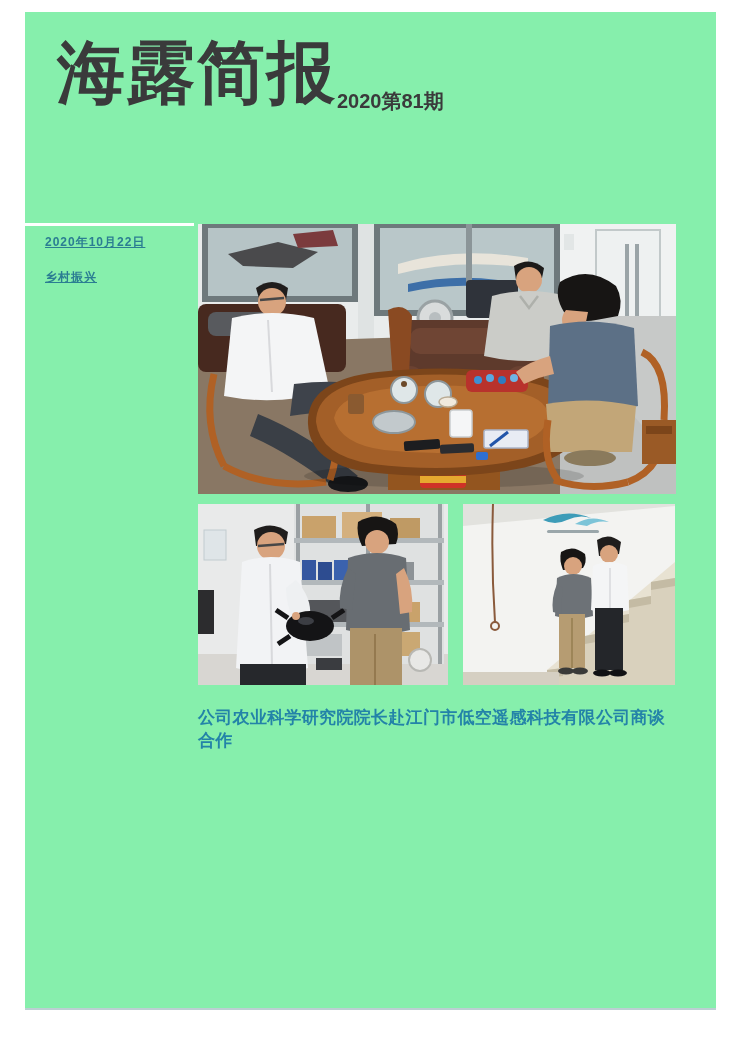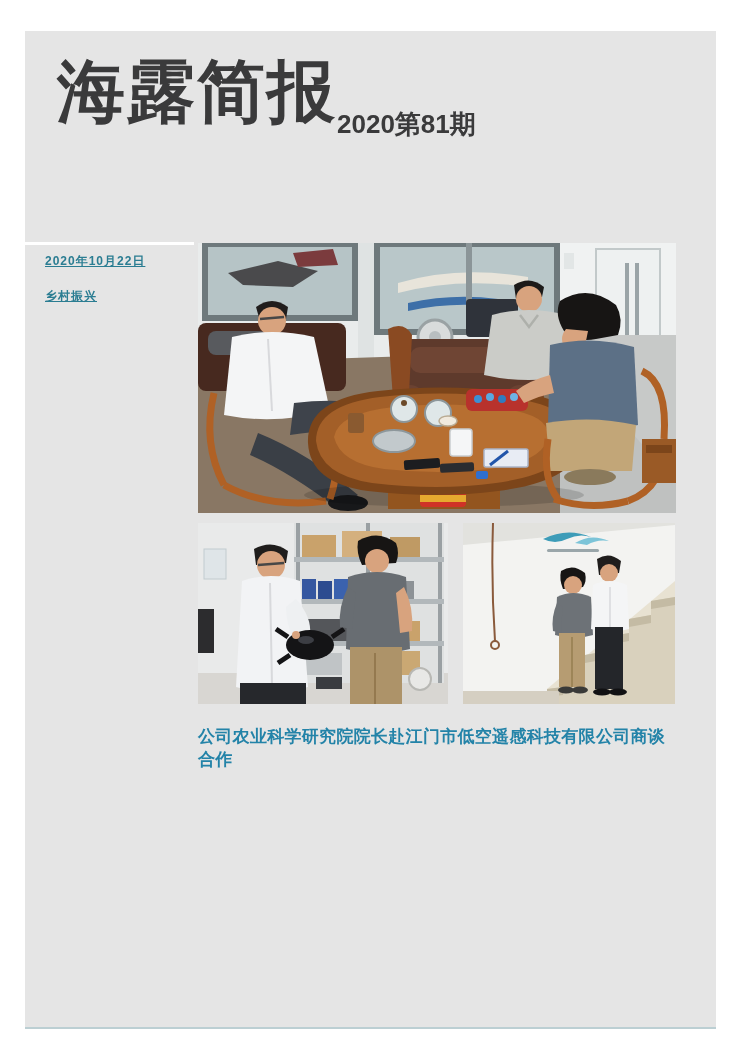--- a/index.html
+++ b/index.html
@@ -3,33 +3,33 @@
 <meta charset="utf-8">
 <style>
   * { margin: 0; padding: 0; box-sizing: border-box; }
   html, body { background: #ffffff; }
   body {
     width: 740px; height: 1047px;
     position: relative; overflow: hidden;
     font-family: "Liberation Sans", "DejaVu Sans", sans-serif;
   }
   .paper {
-    position: absolute; left: 25px; top: 31px;
+    position: absolute; left: 25px; top: 12px;
     width: 691px; height: 998px;
-    background: #e5e5e5;
+    background: #86efac;
     border-bottom: 2px solid #bccfd3;
   }
   .title {
     position: absolute; left: 32px; top: 26px;
     font-size: 68px; font-weight: 700; letter-spacing: 2px;
     color: #3a3a3b; line-height: 1.0;
   }
   .issue {
     position: absolute; left: 312px; top: 76px;
-    font-size: 26px; font-weight: 700; color: #3a3a3b;
+    font-size: 20px; font-weight: 700; color: #3a3a3b;
   }
   .divider {
     position: absolute; left: 0; top: 211px;
     width: 169px; height: 3px; background: #ffffff;
   }
   .meta-date, .meta-dept {
     position: absolute; left: 20px;
     font-size: 12px; font-weight: 700; color: #2b7d92;
     letter-spacing: 1px;
     text-decoration: underline;

